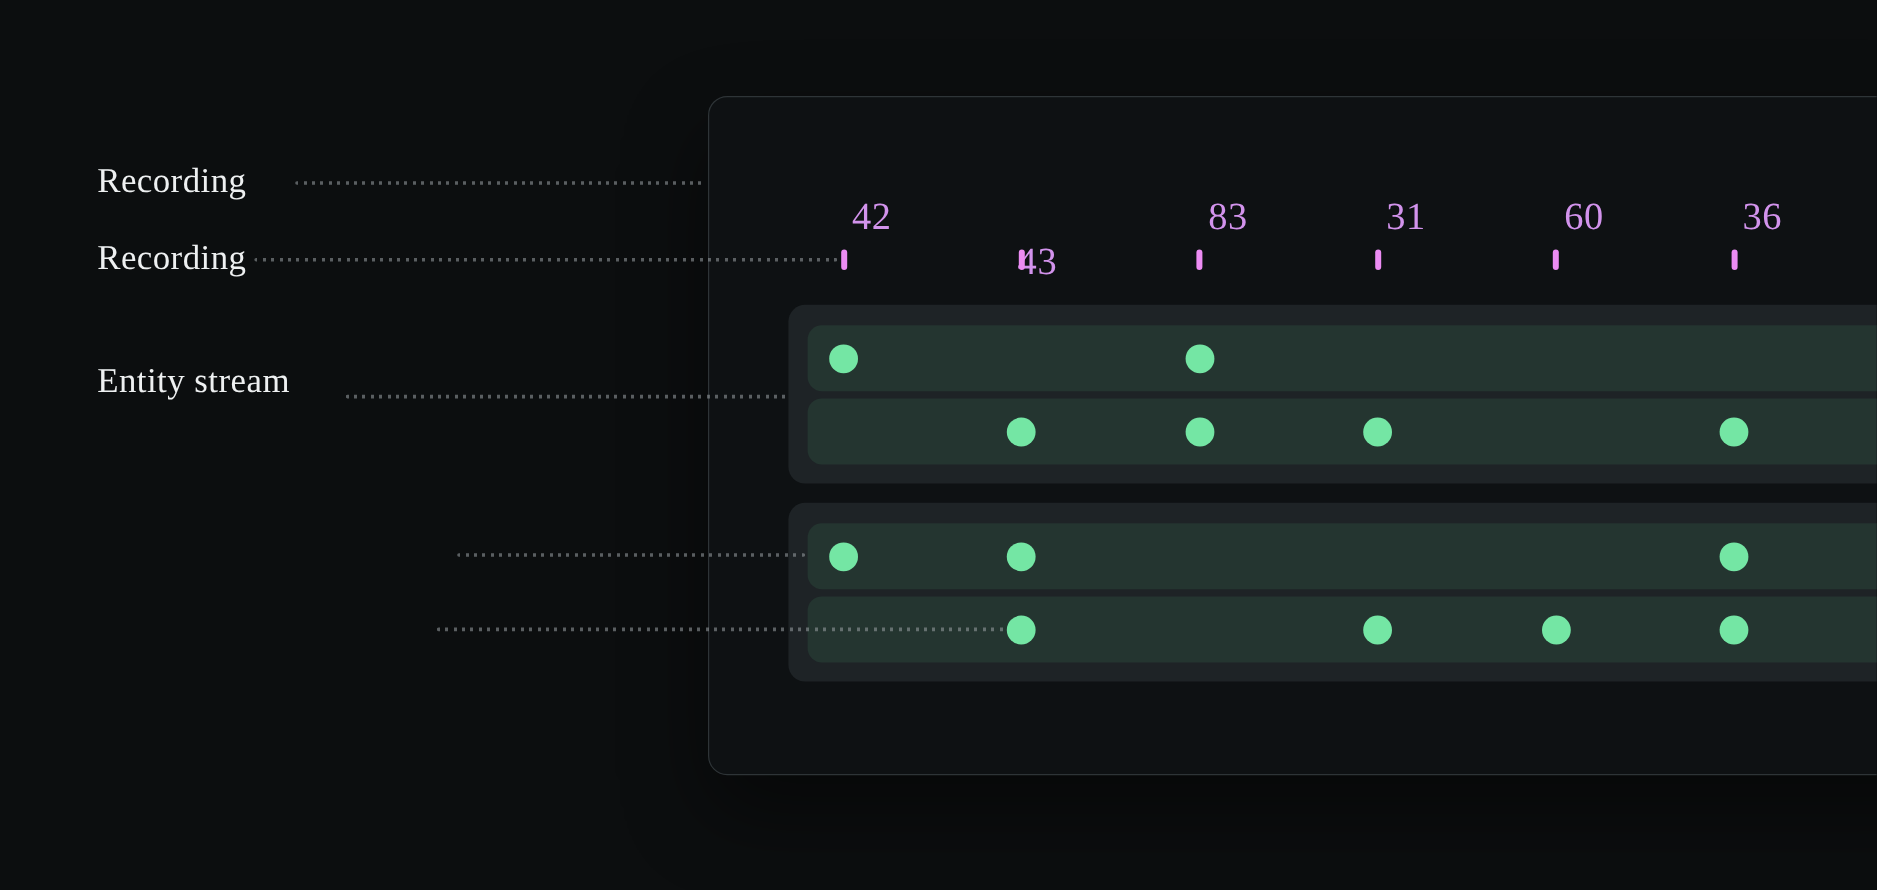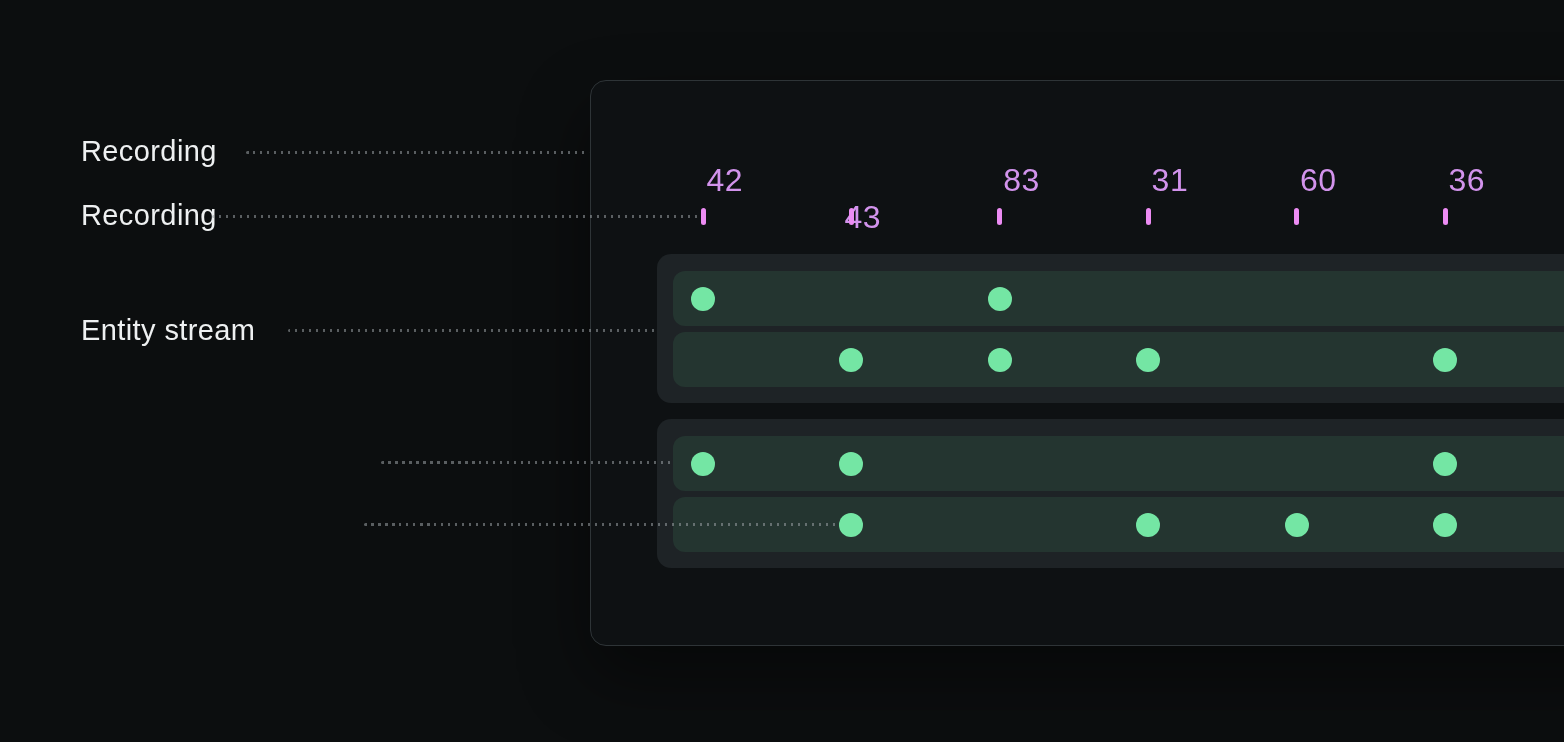--- a/index.html
+++ b/index.html
@@ -6,21 +6,21 @@
     margin: 0;
     padding: 0;
     background: #0c0e0f;
   }
   .stage {
     position: relative;
     width: 1564px;
     height: 742px;
     overflow: hidden;
     background: var(--page-bg, #0c0e0f);
-    font-family: Liberation Sans, sans-serif;
+    font-family: Liberation Serif, serif;
   }
   
   .side-label {
     position: absolute;
     left: 81px;
     height: 36px;
     line-height: 36px;
     font-size: 29px;
     letter-spacing: 0.4px;
     color: var(--label-text, #eef0f1);
@@ -101,21 +101,21 @@
     inset: 0;
   }
 </style>
 </head>
 <body>
 
 <div class="stage">
 
   <div class="side-label" style="top:133px">Recording</div>
   <div class="side-label" style="top:197px">Recording</div>
-  <div class="side-label" style="top:312px">Entity stream</div>
+  <div class="side-label" style="top:300px">Entity stream</div>
 
   <div class="panel"></div>
 
   <div class="group" style="top:254px"></div>
   <div class="row" style="top:271px"></div>
   <div class="row" style="top:332px"></div>
 
   <div class="group" style="top:419px"></div>
   <div class="row" style="top:436px"></div>
   <div class="row" style="top:497px"></div>

